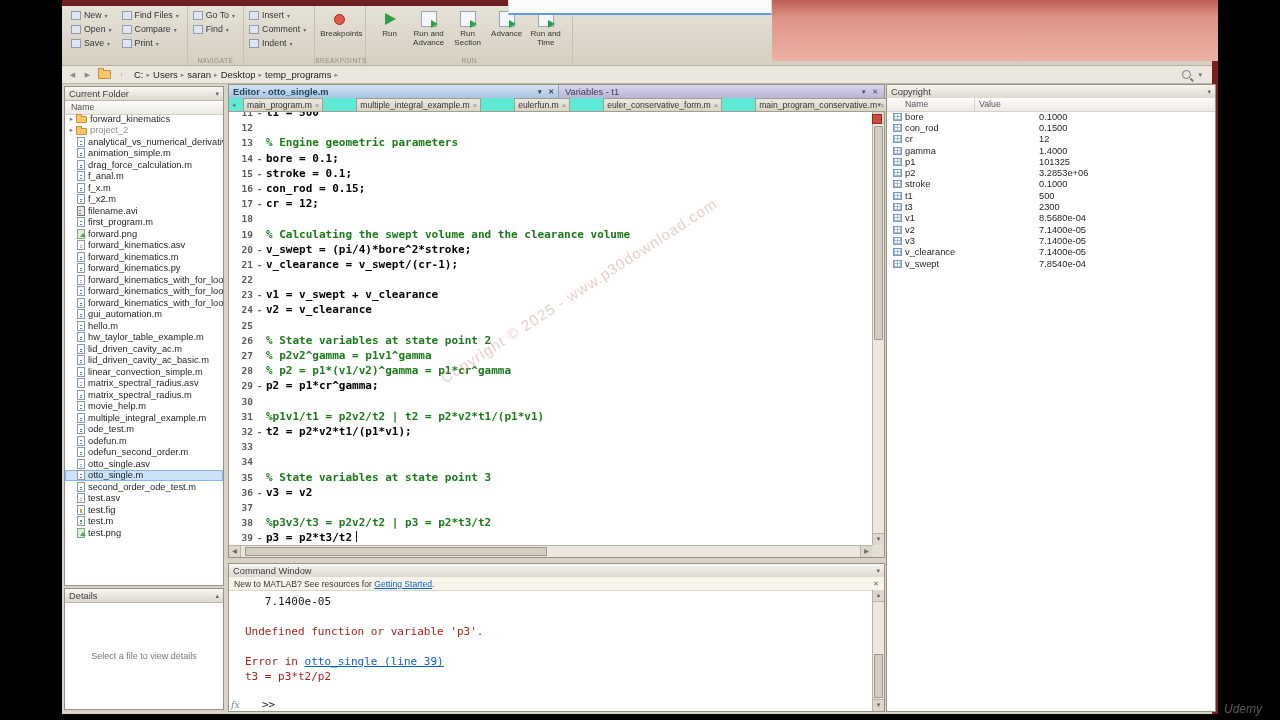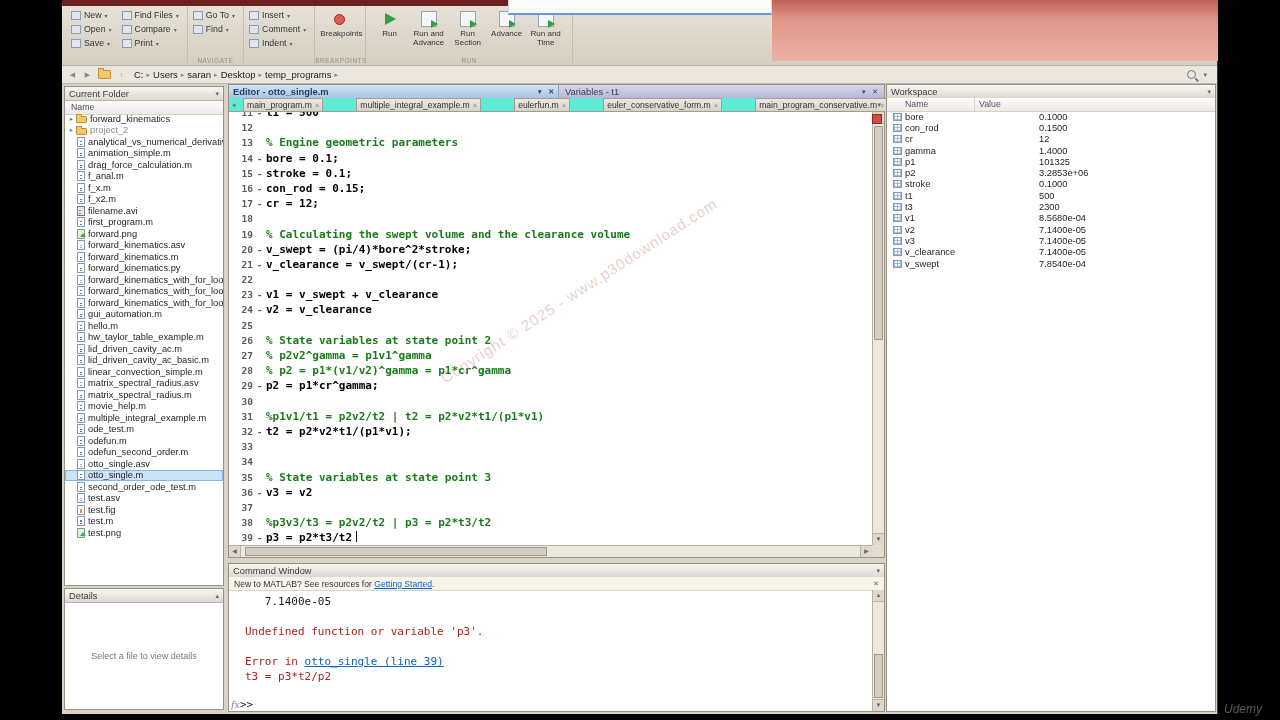--- a/index.html
+++ b/index.html
@@ -1,18 +1,18 @@
 <!DOCTYPE html>
 <html><head>
 <meta charset="utf-8">
 <style>
   html,body{margin:0;padding:0;background:#000;}
   body{width:1280px;height:720px;overflow:hidden;position:relative;font-family:"Liberation Sans",sans-serif;}
   .stage{position:absolute;inset:0;}
-  .app{position:absolute;left:62px;top:0;width:1156px;height:714px;background:#d9d3c7;border-right:1px solid #7f1d1d;box-sizing:border-box;}
+  .app{position:absolute;left:62px;top:0;width:1156px;height:714px;background:#d9d3c7;border-right:6px solid #7f1d1d;box-sizing:border-box;}
 
   
   .titlestrip{position:absolute;left:0;top:0;right:0;height:6px;background:#6e1f1f;}
   .ribbon{position:absolute;left:0;top:6px;right:0;height:60px;background:linear-gradient(#e6e1d6,#d5cfc1);border-bottom:1px solid #b8b2a4;display:flex;align-items:stretch;padding-left:4px;box-sizing:border-box;}
   .rgroup{position:relative;border-right:1px solid #c6c0b2;padding:2px 8px 9px 5px;}
   .rcols{display:flex;gap:10px;}
   .rcol{display:flex;flex-direction:column;}
   .mini{display:flex;align-items:center;gap:3px;height:14px;font-size:8.8px;color:#333;}
   .mi{width:10px;height:9px;background:#dfe6f2;border:1px solid #8d9bb0;box-sizing:border-box;flex:none;}
   .dd{font-size:6px;color:#667;}
@@ -106,21 +106,21 @@
 
   
   .command{left:166px;top:563px;width:657px;height:149px;}
   .cw-notice{position:absolute;top:13px;left:0;right:0;height:13px;background:#f7f5ea;border-bottom:1px solid #dbd7c8;font-size:8.6px;line-height:12px;padding:0 5px;color:#333;display:flex;align-items:center;justify-content:space-between;}
   .cw-link{color:#0b61c4;text-decoration:underline;}
   .cw-out{position:absolute;top:26px;left:0;right:12px;bottom:13px;padding:4px 0 0 16px;font-family:"DejaVu Sans Mono",monospace;font-size:11px;overflow:hidden;}
   .cw-line{height:15px;line-height:15px;white-space:pre;}
   .s-plain{color:#1a1a1a;}
   .s-error{color:#a9231c;}
   .s-link{color:#0b61c4;text-decoration:underline;}
-  .cw-prompt{position:absolute;left:2px;bottom:0;height:13px;display:flex;align-items:center;gap:0;}
+  .cw-prompt{position:absolute;left:2px;bottom:0;height:13px;display:flex;align-items:center;gap:22px;}
   .fx{font-family:"DejaVu Serif",serif;font-style:italic;font-size:9.5px;color:#7b8794;}
   .gtgt{font-family:"DejaVu Sans Mono",monospace;font-size:11px;color:#222;}
   .cw-vsb{position:absolute;top:26px;right:0;bottom:0;width:12px;background:#ece8dd;border-left:1px solid #b7b2a5;box-sizing:border-box;}
   .cw-vsb .thumb{position:absolute;left:1px;right:1px;bottom:13px;height:42px;background:#d3cec1;border:1px solid #9d988b;}
 
   
   .workspace{left:824px;top:84px;width:330px;height:628px;}
   .ws-cols{position:absolute;top:13px;left:0;right:0;height:13px;background:linear-gradient(#fdfcfb,#eceae4);border-bottom:1px solid #d6d2c8;font-size:8.8px;color:#555;line-height:13px;display:flex;}
   .ws-cname{width:88px;padding-left:18px;border-right:1px solid #d6d2c8;box-sizing:border-box;}
   .ws-cval{padding-left:4px;}
@@ -716,21 +716,21 @@
       </div>
       <div class="cw-vsb">
         <div class="sbbtn sb-up">▲</div>
         <div class="thumb"></div>
         <div class="sbbtn sb-dn">▼</div>
       </div>
     </div>
 
     <div class="panel workspace">
       <div class="phead">
-        <span>Workspace</span>
+        <span>Copyright</span>
         <span class="pico">▾</span>
       </div>
       <div class="ws-cols">
         <span class="ws-cname">Name</span>
         <span class="ws-cval">Value</span>
       </div>
       <div class="ws-list">
           <div class="ws-row">
             <span class="ws-ico"></span>
             <span class="ws-name">bore</span>

